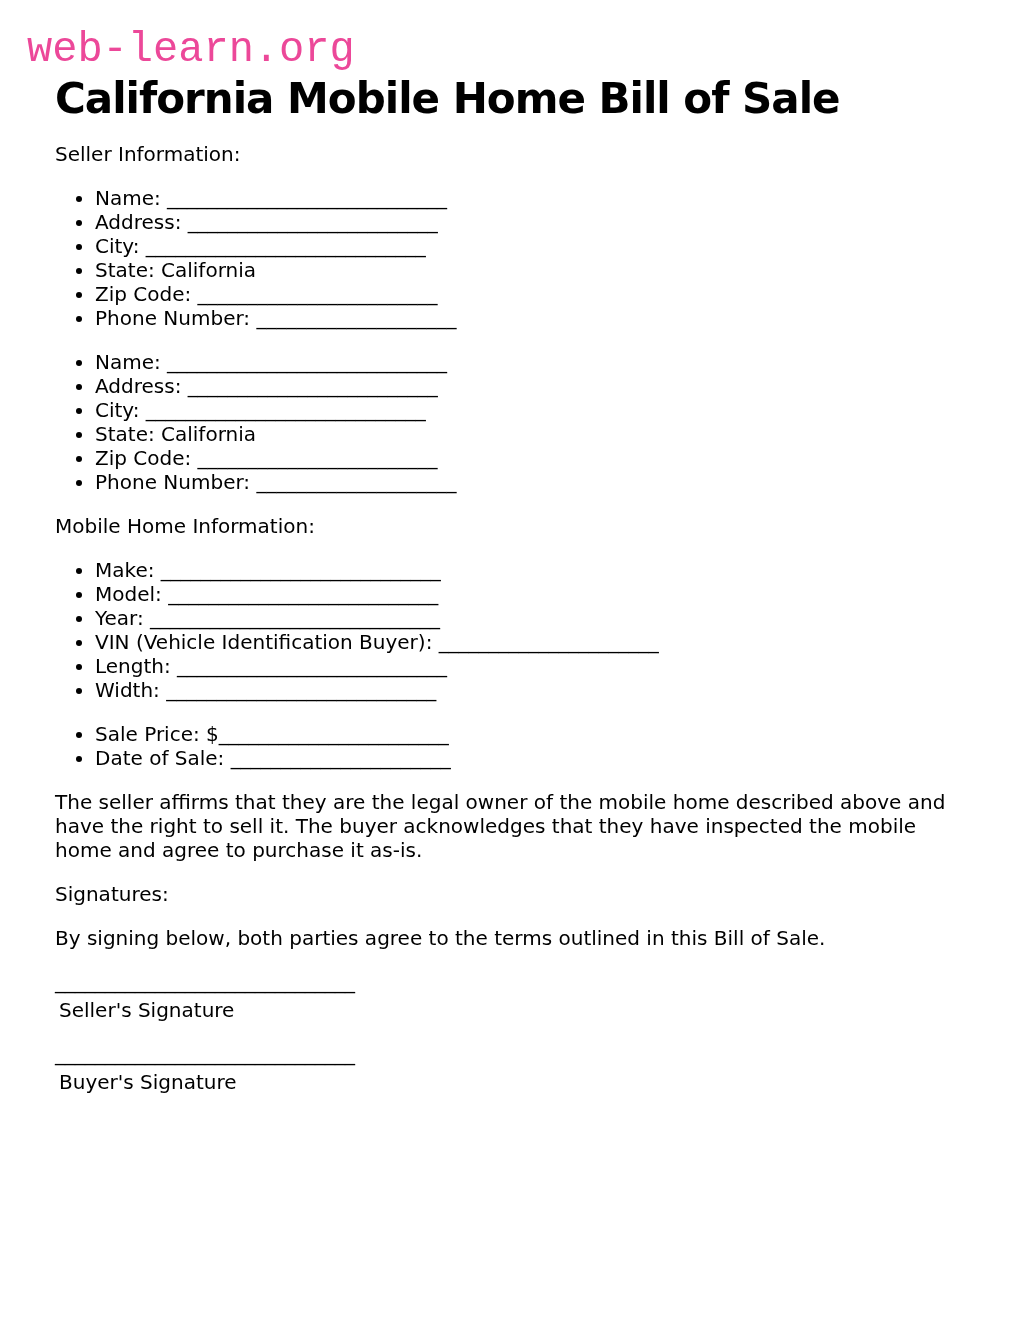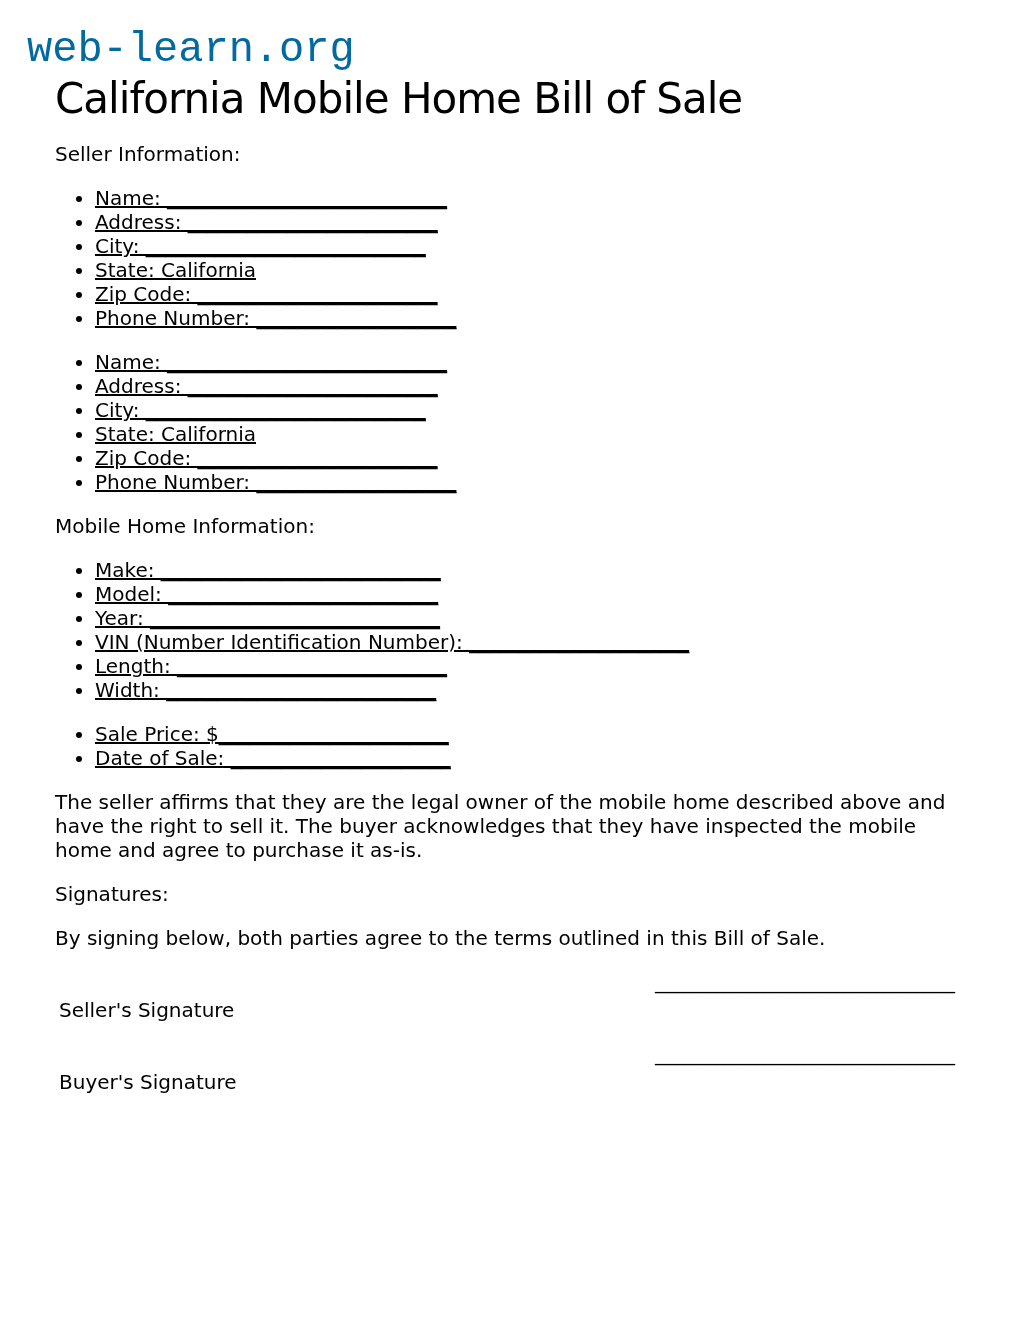--- a/index.html
+++ b/index.html
@@ -17,55 +17,53 @@
     margin: 28px 0 0 55px;
     font-family: "DejaVu Sans", sans-serif;
     font-size: 20px;
     line-height: 1.2;
     color: #000000;
   }
   .logo {
     font-family: "Liberation Mono", "DejaVu Sans Mono", monospace;
     font-size: 42px;
     line-height: 1.05;
-    color: #0369a1;
+    color: #ec4899;
     margin-left: -28px;
     white-space: nowrap;
   }
   .title {
     font-size: 42px;
-    font-weight: normal;
+    font-weight: bold;
     line-height: 1.1;
     letter-spacing: -1px;
     margin: 4px 0 12px 0;
   }
   .para {
     margin: 20px 0;
   }
   .heading {
     font-weight: normal;
     margin: 20px 0;
   }
   ul.field-list {
     margin: 20px 0;
     padding-left: 40px;
     list-style-type: disc;
   }
   ul.field-list li {
     margin: 0;
     padding: 0;
-    text-decoration: underline;
   }
   .sig-block {
     margin: 20px 0;
   }
   .sig-rule {
     white-space: nowrap;
     letter-spacing: 0;
-    text-align: right;
   }
   .sig-label {
     margin: 4px;
   }
 </style>
 </head>
 <body>
 
 <div class="page">
 
@@ -91,21 +89,21 @@
     <li>State: California</li>
     <li>Zip Code: ________________________</li>
     <li>Phone Number: ____________________</li>
   </ul>
 
   <p class="heading">Mobile Home Information:</p>
   <ul class="field-list">
     <li>Make: ____________________________</li>
     <li>Model: ___________________________</li>
     <li>Year: _____________________________</li>
-    <li>VIN (Number Identification Number): ______________________</li>
+    <li>VIN (Vehicle Identification Buyer): ______________________</li>
     <li>Length: ___________________________</li>
     <li>Width: ___________________________</li>
   </ul>
 
   <ul class="field-list">
     <li>Sale Price: $_______________________</li>
     <li>Date of Sale: ______________________</li>
   </ul>
 
   <p class="para">The seller affirms that they are the legal owner of the mobile home described above and have the right to sell it. The buyer acknowledges that they have inspected the mobile home and agree to purchase it as-is.</p>

